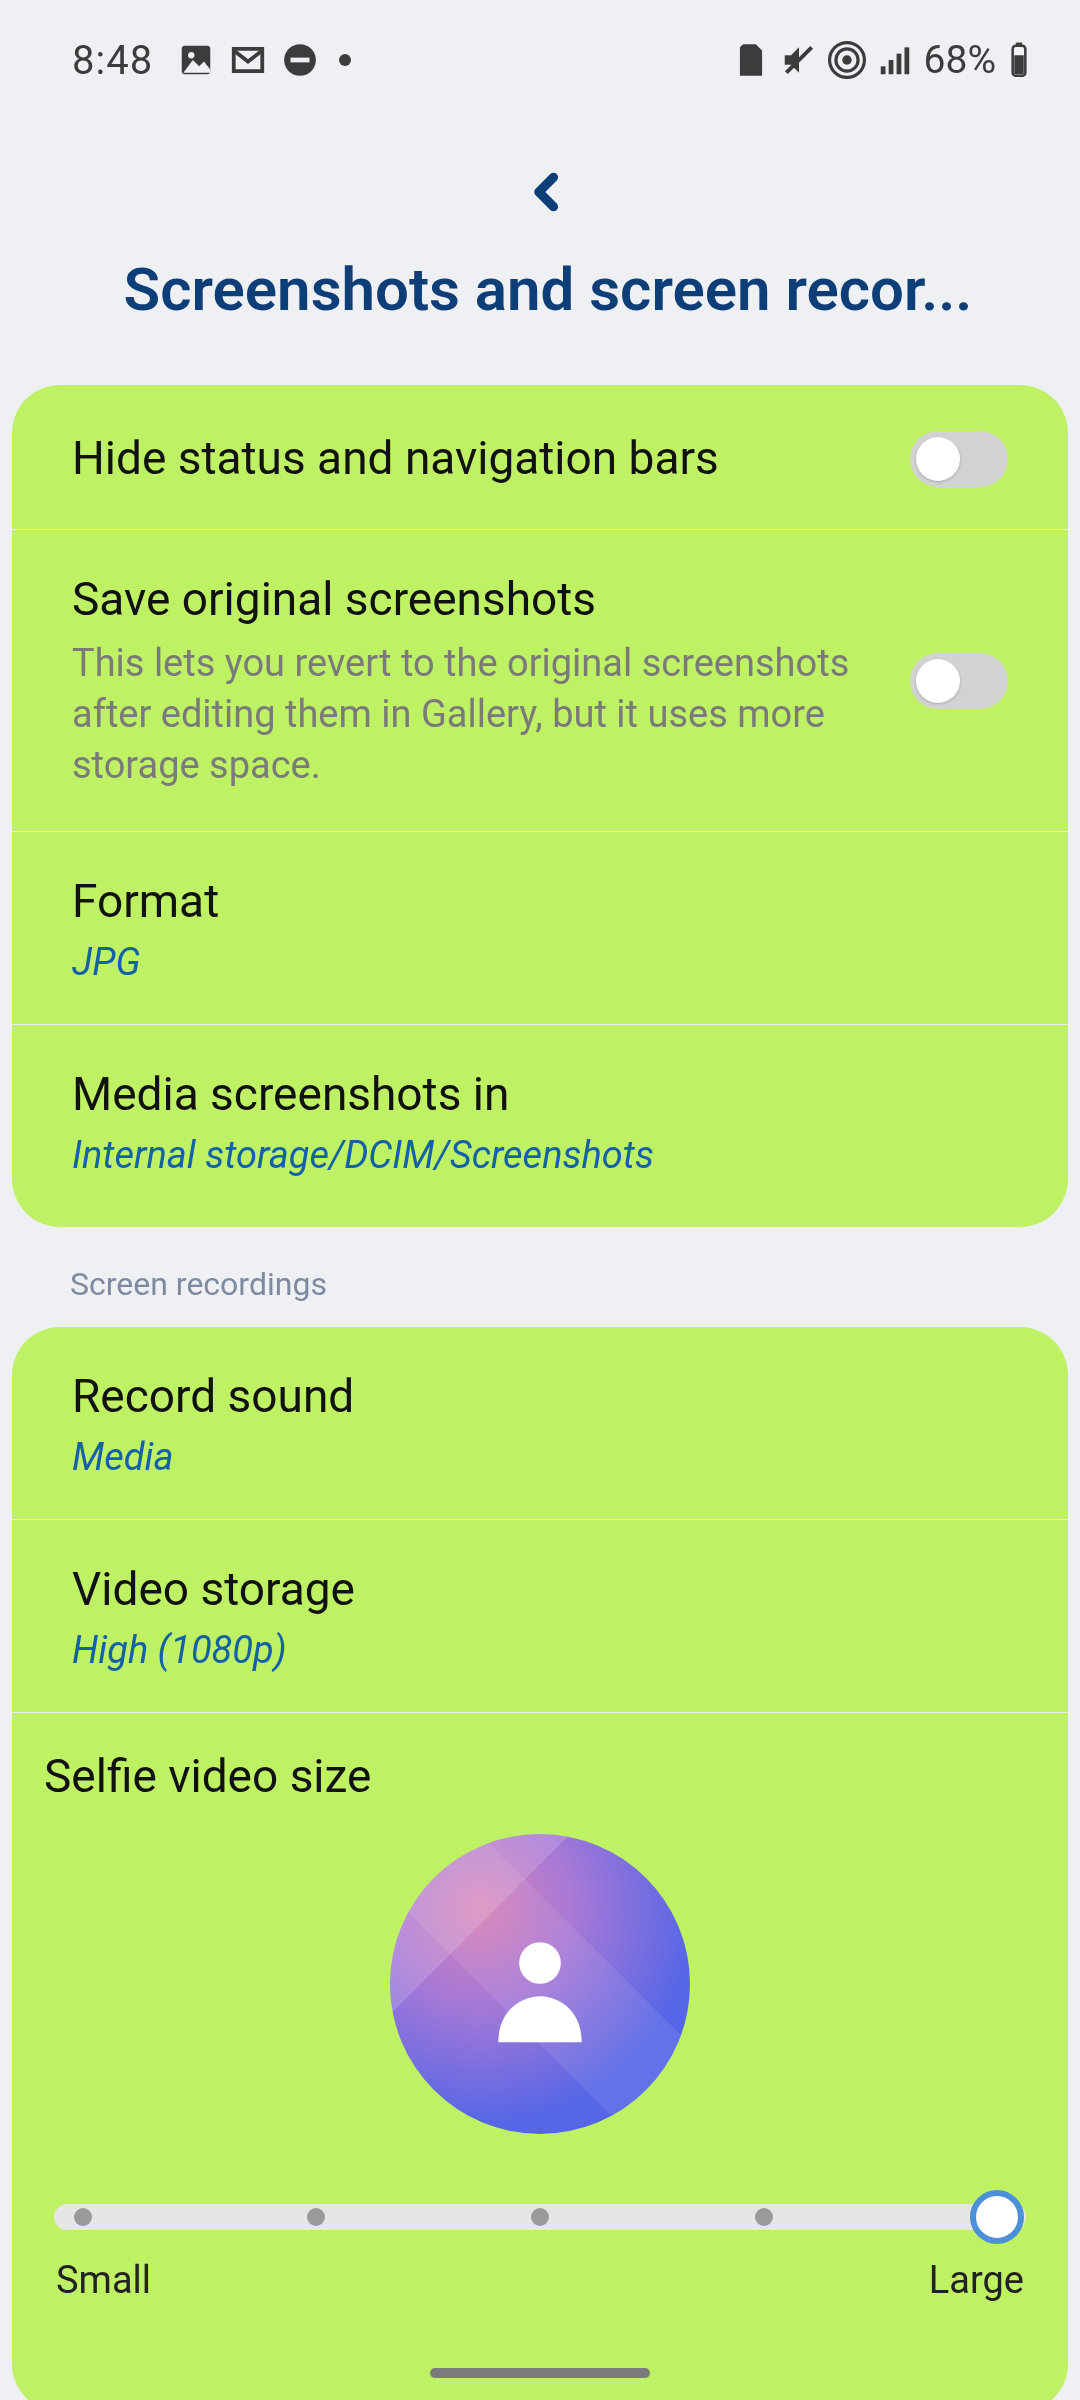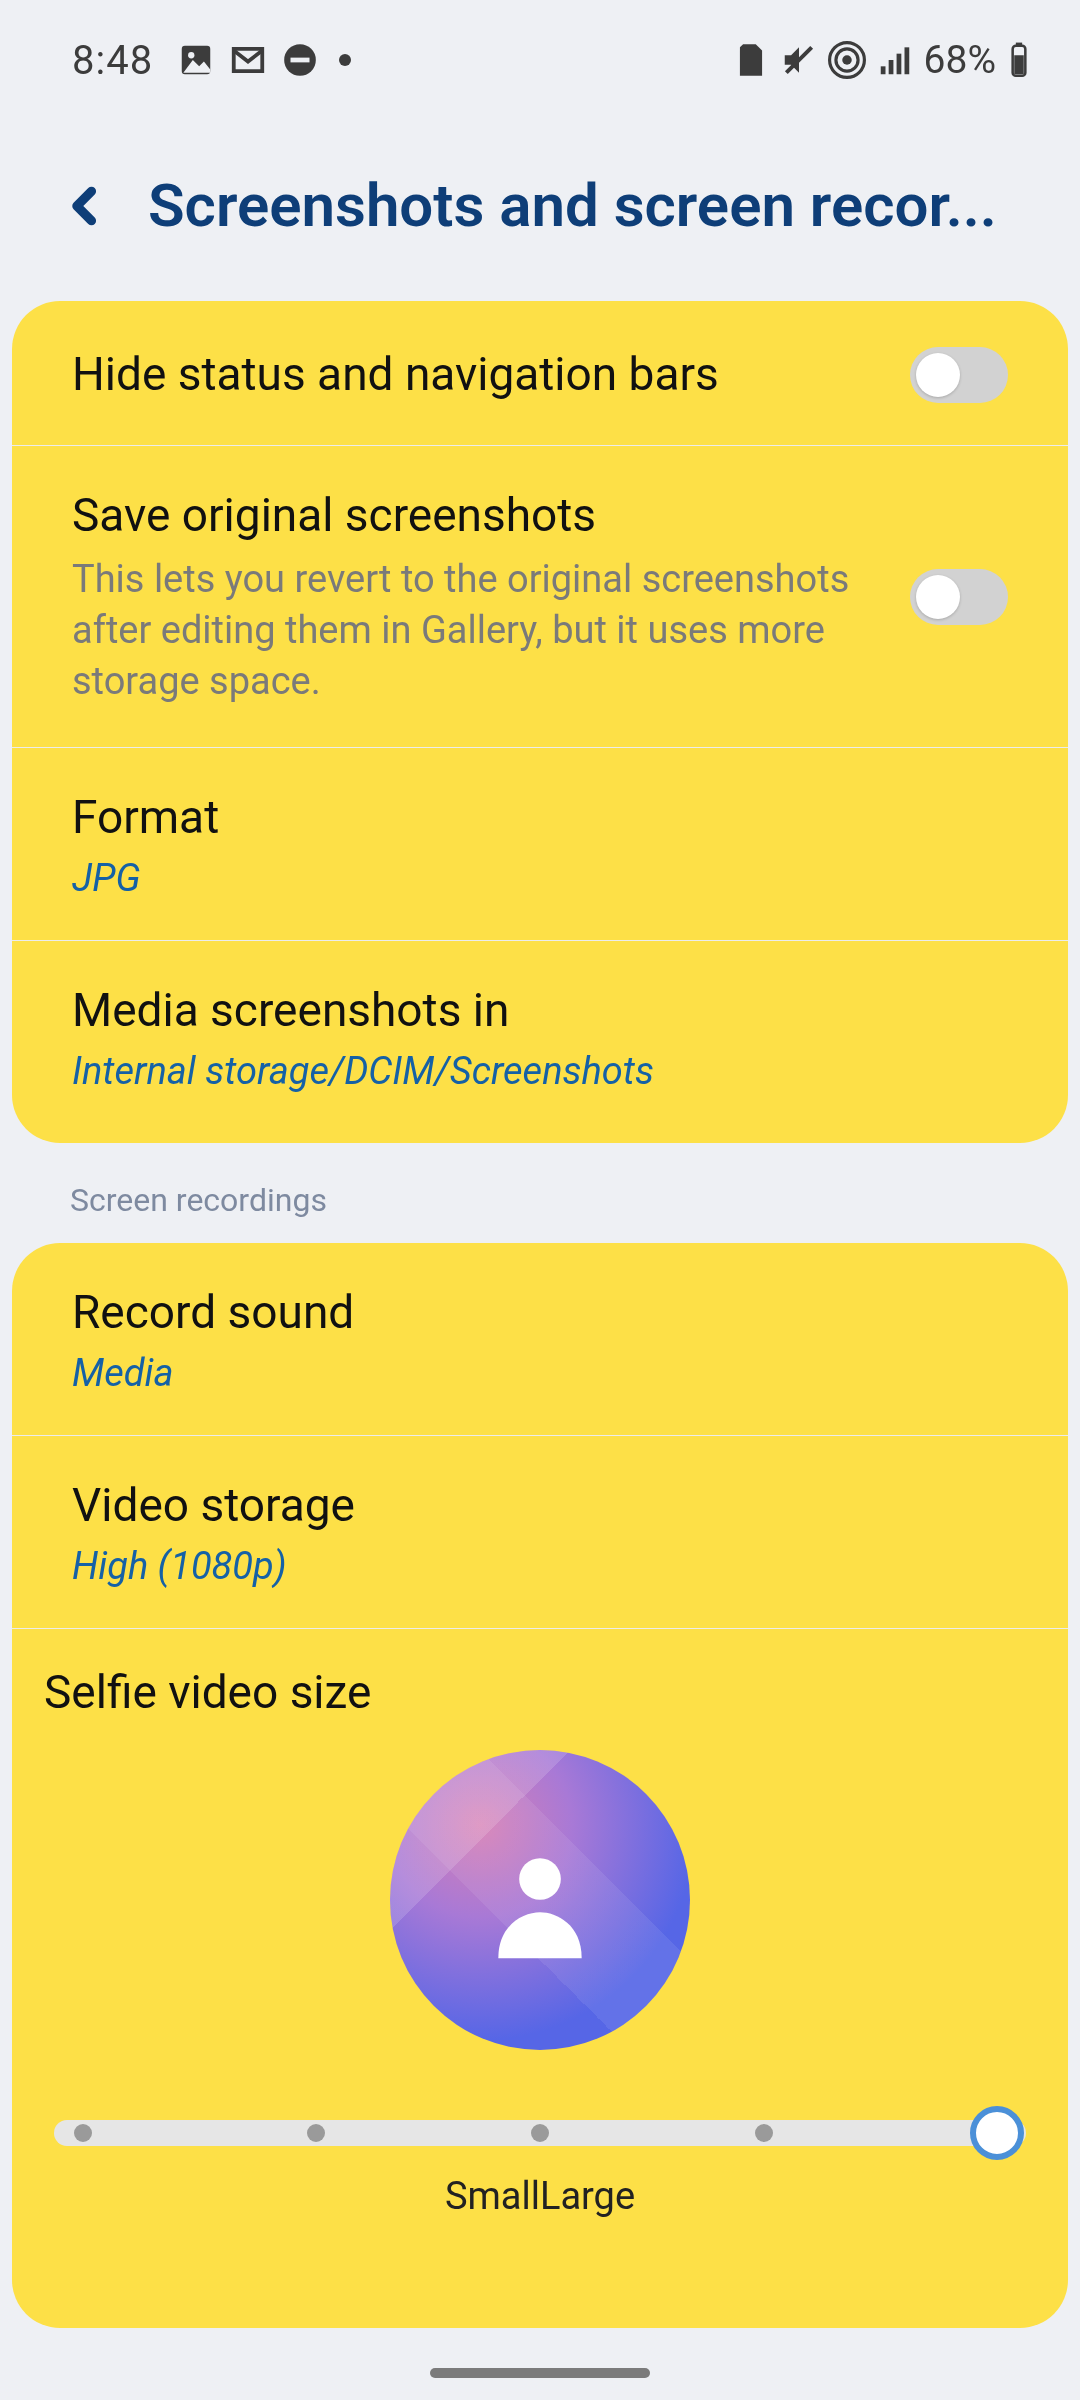--- a/index.html
+++ b/index.html
@@ -32,36 +32,37 @@
   .status-icon { width: 38px; height: 38px; display:inline-flex; align-items:center; justify-content:center; }
   .status-icon svg { width: 100%; height: 100%; fill: #3c3c3c; }
   .notif-dot { width:12px; height:12px; border-radius:50%; background:#3c3c3c; margin-left:6px; }
 
   
   .header {
     display: flex;
     align-items: center;
     padding: 80px 48px 60px 64px;
     gap: 40px;
+    flex-direction: column;
   }
   .back-icon { width: 44px; height: 44px; }
   .back-icon svg { width:100%; height:100%; stroke:#0e3e78; stroke-width:5; fill:none; stroke-linecap:round; stroke-linejoin:round;}
   .header-title {
     font-size: 60px;
     font-weight: 600;
     color: #0e3e78;
     white-space: nowrap;
     overflow: hidden;
     text-overflow: ellipsis;
     flex: 1;
   }
 
   
   .card {
-    background: #fde047;
+    background: #bef264;
     margin: 0 12px;
     border-radius: 48px;
   }
   .card.first { border-top-left-radius: 48px; border-top-right-radius:48px; padding-top: 4px; }
   .row {
     padding: 40px 60px;
     border-bottom: 1px solid #ececec;
   }
   .row:last-child { border-bottom: none; }
   .row-flex { display:flex; align-items:center; justify-content:space-between; gap:40px; }
@@ -115,21 +116,21 @@
   .slider-dot {
     position:absolute; top:50%; transform:translate(-50%,-50%);
     width:18px; height:18px; border-radius:50%; background:#9a9a9a;
   }
   .slider-thumb {
     position:absolute; top:50%; transform:translate(-50%,-50%);
     width:54px; height:54px; border-radius:50%; background:#fff;
     border:6px solid #4b90d8;
   }
   .slider-labels {
-    display:flex; justify-content:center;
+    display:flex; justify-content:space-between;
     font-size:38px; color:#222; margin-top:28px;
     padding: 0 2px;
   }
 
   
   .home-indicator {
     position:absolute; bottom:22px; left:50%; transform:translateX(-50%);
     width:220px; height:10px; border-radius:10px; background:#7b7b7b;
   }
 </style>

